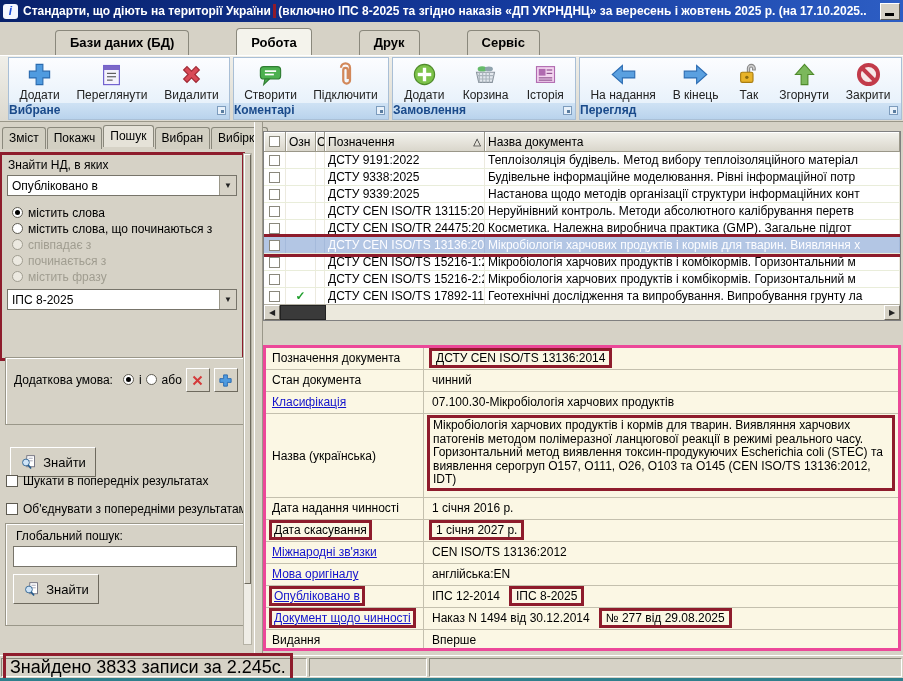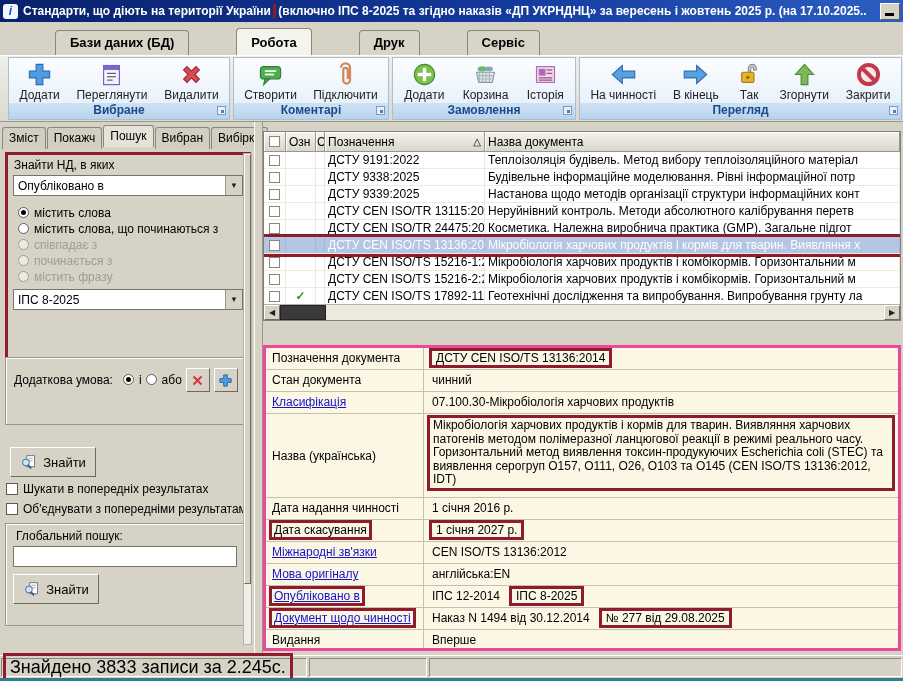--- a/index.html
+++ b/index.html
@@ -33,39 +33,39 @@
   .toolbar{position:absolute;left:0;top:55px;width:903px;height:67px;
     background:linear-gradient(#f0efe9,#dcd9cf);border-top:1px solid #fff;border-bottom:1px solid #9a9789;
     display:flex;gap:3px;padding:1px 0 1px 8px;}
   .rgroup{border:1px solid #a9bfd6;background:linear-gradient(180deg,#fcfdff,#e9f2fb 70%,#deeaf7);
     display:flex;flex-direction:column;height:63px;}
   .rgroup .btns{flex:1;display:flex;align-items:center;justify-content:space-around;padding:1px 2px 0;}
   .rbtn{display:flex;flex-direction:column;align-items:center;padding:1px 6px;color:#222;cursor:default;}
   .rbtn svg{width:27px;height:27px;display:block;}
   .rbtn .blabel{font-size:12px;margin-top:0px;white-space:nowrap;}
   .gcap{height:16px;line-height:15px;background:linear-gradient(#cfe2f4,#b9d3ec);
-    color:#1a4a8a;font-weight:bold;font-size:12px;text-align:center;position:relative;}
+    color:#1a4a8a;font-weight:bold;font-size:12px;text-align:left;position:relative;}
   .launcher{position:absolute;right:3px;top:3px;width:9px;height:9px;border:1px solid #7d9cbd;background:#e8f1fa;}
   .launcher::after{content:"";position:absolute;right:1px;bottom:1px;width:3px;height:3px;background:#5a7da0;}
 
   
   .main{position:absolute;left:0;top:122px;width:903px;height:533px;background:#d6d2c6;}
 
   
   .sidebar{position:absolute;left:0;top:3px;width:253px;height:530px;}
   .stabs{position:absolute;left:2px;top:2px;height:22px;display:flex;}
   .stab{background:#d2cfc2;border:1px solid #8a887c;border-bottom:none;border-radius:3px 3px 0 0;
     padding:3px 6px 4px;margin-right:1px;font-size:12px;white-space:nowrap;}
   .stab.active{background:#e5e2d8;position:relative;top:-2px;padding-bottom:6px;z-index:2;font-size:12px;}
   .sidebar-scroll{position:absolute;right:1px;top:28px;width:9px;height:492px;background:#efede6;
     border:1px solid #b5b2a5;}
   .sidebar-scroll .thumb{position:absolute;left:0;top:0;width:7px;height:430px;background:#d6d2c6;
     border:1px solid;border-color:#fff #6e6a5e #6e6a5e #fff;}
 
-  .searchbox{position:absolute;left:8px;top:30px;width:240px;height:203px;}
+  .searchbox{position:absolute;left:2px;top:30px;width:240px;height:203px;}
   .sec-label{position:absolute;left:6px;top:3px;font-size:12px;}
   .combo{position:absolute;left:5px;height:21px;display:flex;background:#fff;border:1px solid #77746a;}
   .combo .ctxt{flex:1;padding:3px 4px;font-size:12px;white-space:nowrap;overflow:hidden;}
   .combo .cbtn{width:17px;background:#d6d2c6;border-left:1px solid #9a9789;
     display:flex;align-items:center;justify-content:center;font-size:8px;color:#222;}
   .radios{position:absolute;left:10px;top:50px;}
   .radiorow{display:flex;align-items:center;height:15px;margin-bottom:1px;font-size:12px;white-space:nowrap;}
   .rdot{width:11px;height:11px;border-radius:50%;background:#fff;border:1px solid #5f5c52;margin-right:5px;position:relative;flex:0 0 auto;}
   .rdot.on::after{content:"";position:absolute;left:2px;top:2px;width:5px;height:5px;border-radius:50%;background:#000;}
   .radiorow.dis{color:#a09d90;}
@@ -75,21 +75,21 @@
   .extra{left:5px;top:232px;width:240px;height:68px;}
   .extra-inner{display:flex;align-items:center;padding:10px 4px 0 8px;gap:4px;}
   .extra-label{font-size:12px;margin-right:6px;white-space:nowrap;}
   .sqbtn{width:24px;height:24px;background:#d6d2c6;border:1px solid;border-color:#fff #6e6a5e #6e6a5e #fff;
     display:flex;align-items:center;justify-content:center;}
   .btn3d{background:#d6d2c6;border:1px solid;border-color:#fff #6e6a5e #6e6a5e #fff;
     display:inline-flex;align-items:center;justify-content:center;gap:6px;font-size:13px;}
   .findbtn{position:absolute;left:10px;top:322px;width:86px;height:30px;}
   .chk{position:absolute;left:6px;display:flex;align-items:center;font-size:12px;white-space:nowrap;overflow:hidden;width:244px;}
   .cbx{width:12px;height:12px;background:#fff;border:1px solid #5f5c52;margin-right:5px;flex:0 0 auto;}
-  .chk1{top:357px;} .chk2{top:377px;}
+  .chk1{top:349px;} .chk2{top:377px;}
   .globalbox{left:5px;top:398px;width:240px;height:103px;}
   .glabel{position:absolute;left:8px;top:5px;font-size:12px;background:#d6d2c6;padding:0 2px;}
   .ginput{position:absolute;left:7px;top:22px;width:224px;height:21px;border:1px solid #77746a;background:#fff;
     font-family:"Liberation Sans",sans-serif;font-size:12px;padding:2px 4px;}
   .gfind{position:absolute;left:7px;top:50px;width:86px;height:30px;}
   .findicon{width:17px;height:17px;}
 
   
   .vsplit{position:absolute;left:254px;top:0;width:9px;height:533px;background:#d6d2c6;
     border-left:1px solid #fff;border-right:1px solid #9a9789;}
@@ -258,21 +258,21 @@
   </div>
 
   <div class="rgroup" style="width:323px;">
     <div class="btns">
       <div class="rbtn">
         <span>
             <svg viewBox="0 0 24 24" width="27" height="27">
               <path d="M11 4L2 12l9 8v-5h11v-6H11z" fill="#5aa0e0" stroke="#2d6db3"></path>
             </svg>
           </span>
-        <span class="blabel">На чинності</span>
+        <span class="blabel">На надання</span>
       </div>
       <div class="rbtn">
         <span>
             <svg viewBox="0 0 24 24" width="27" height="27">
               <path d="M13 4l9 8-9 8v-5H2v-6h11z" fill="#5aa0e0" stroke="#2d6db3"></path>
             </svg>
           </span>
         <span class="blabel">В кінець</span>
       </div>
       <div class="rbtn">

